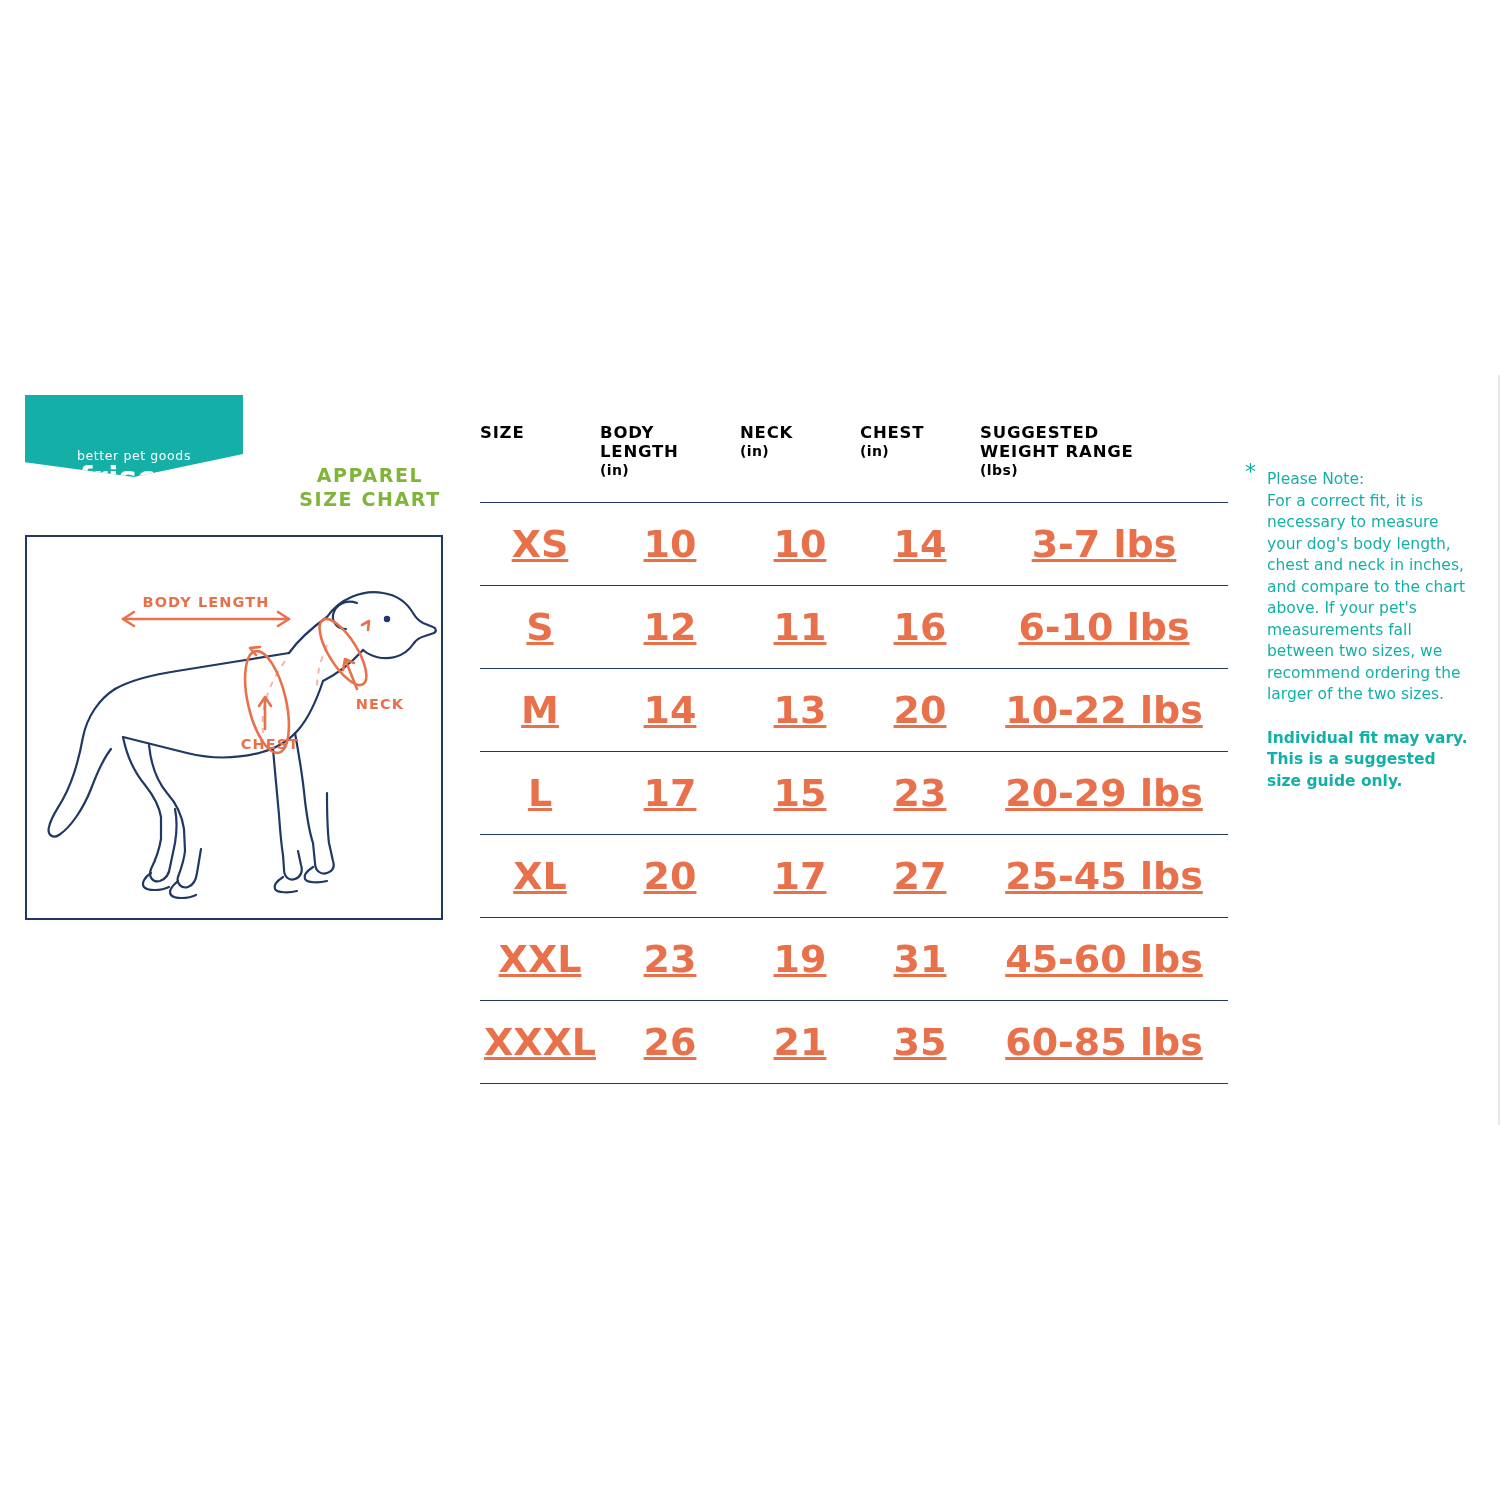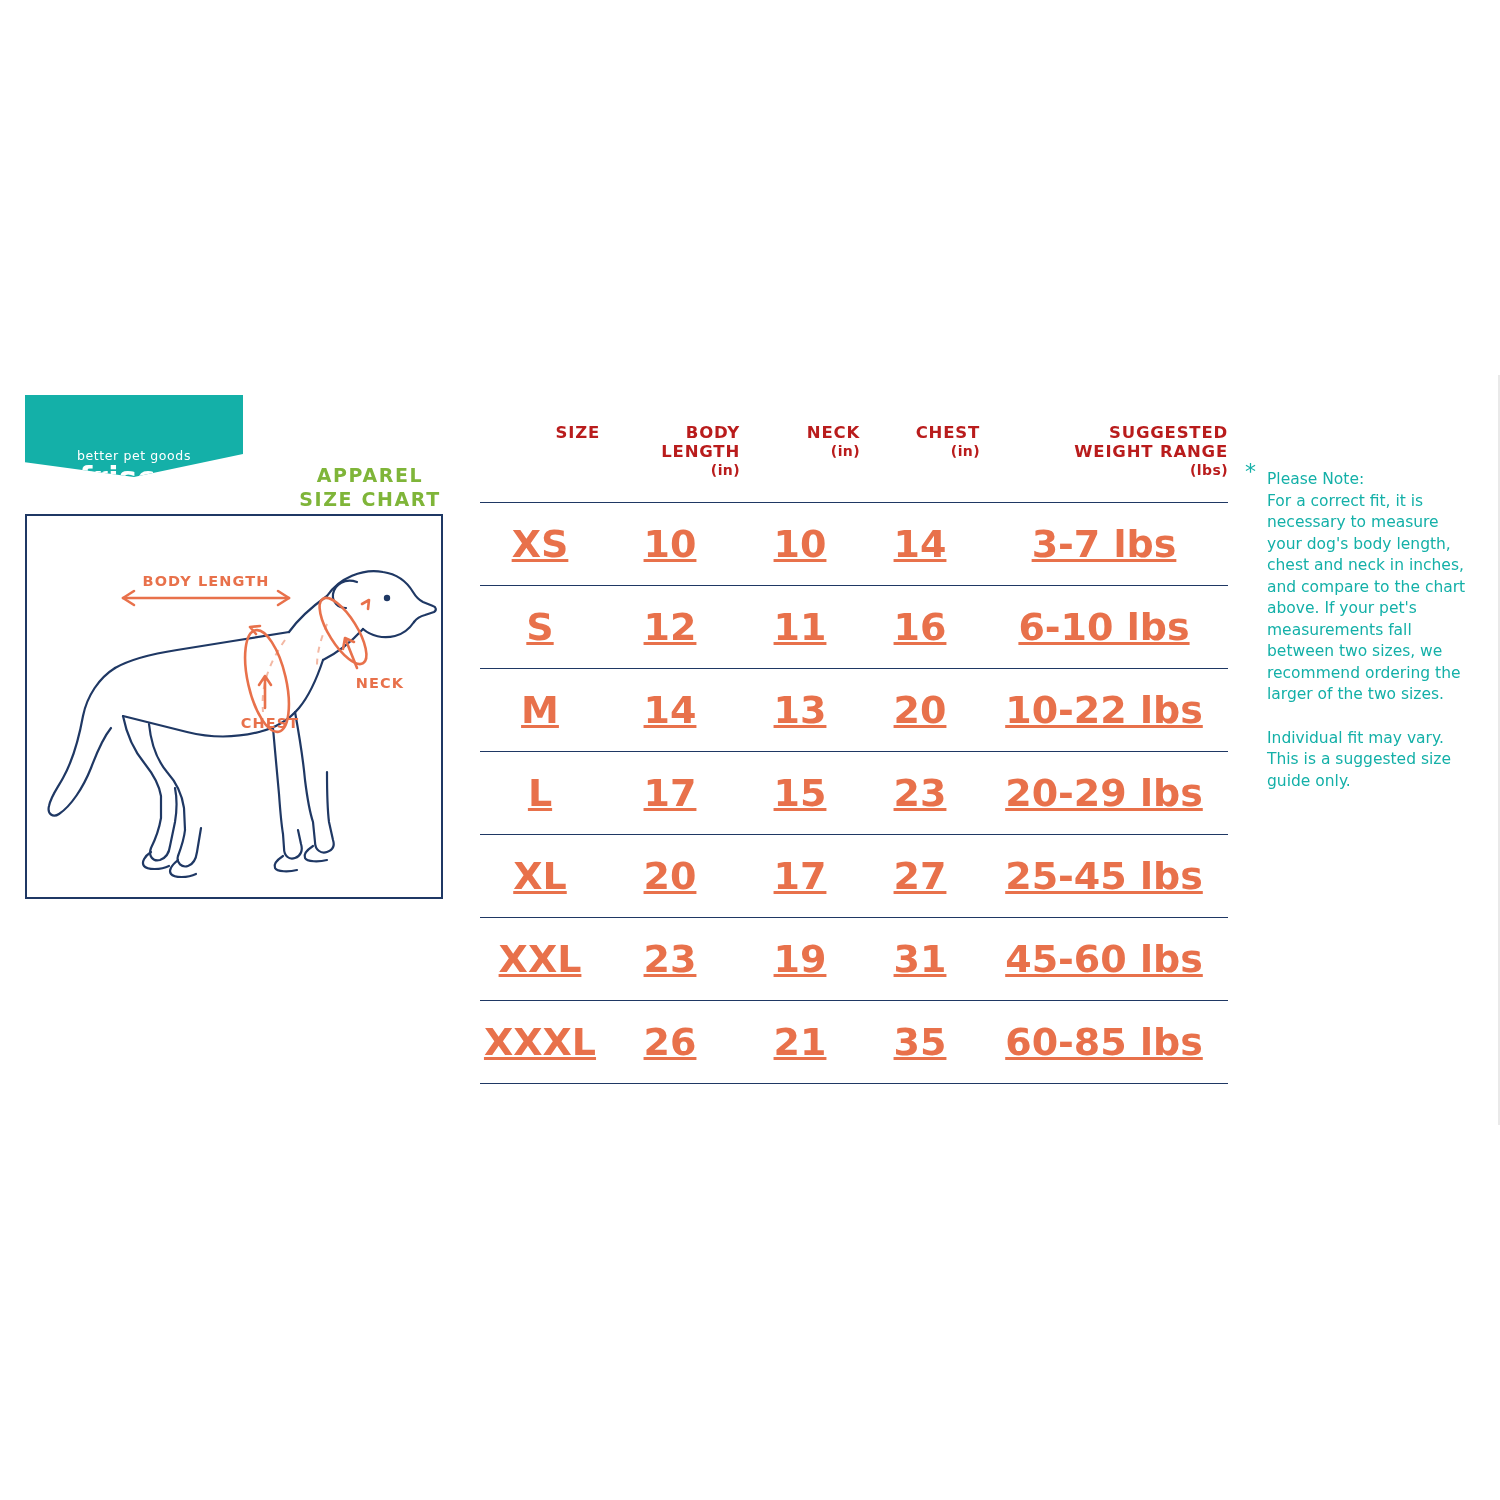--- a/index.html
+++ b/index.html
@@ -70,21 +70,21 @@
     font-weight: bold;
     letter-spacing: 1.6px;
     line-height: 24px;
     text-align: center;
     width: 180px;
   }
 
   #diagram-box {
     position: absolute;
     left: 25px;
-    top: 139px;
+    top: 160px;
     width: 418px;
     height: 385px;
     border: 2px solid #1f3864;
     box-sizing: border-box;
     background: #ffffff;
   }
   #diagram-svg { display: block; }
 
   
   #table-wrap {
@@ -92,28 +92,28 @@
     left: 480px;
     top: 48px;
     width: 748px;
   }
   table.size-table {
     border-collapse: collapse;
     width: 748px;
     table-layout: fixed;
   }
   table.size-table th {
-    color: #b91c1c;
+    color: #000000;
     font-size: 16.5px;
     font-weight: bold;
     letter-spacing: 0.8px;
     line-height: 19px;
     padding: 0 0 22px 0;
     vertical-align: top;
-    text-align: right;
+    text-align: left;
     border-bottom: 1.6px solid #1f3864;
   }
   table.size-table th .unit {
     display: block;
     font-size: 14px;
     letter-spacing: 0.4px;
     font-weight: bold;
   }
   table.size-table td {
     color: #e8714b;
@@ -149,20 +149,21 @@
     color: #14b0a8;
   }
   #note-please {
     margin: 4px 0 0 12px;
   }
   #note-body {
     margin: 0 4px 0 12px;
   }
   #note-second {
     margin: 22px 0 12px 12px;
+    font-weight: bold;
   }
 
   
   #sheet-right-edge {
     position: absolute;
     right: 0;
     top: 0;
     width: 2px;
     height: 750px;
     background: #e9e9e9;

